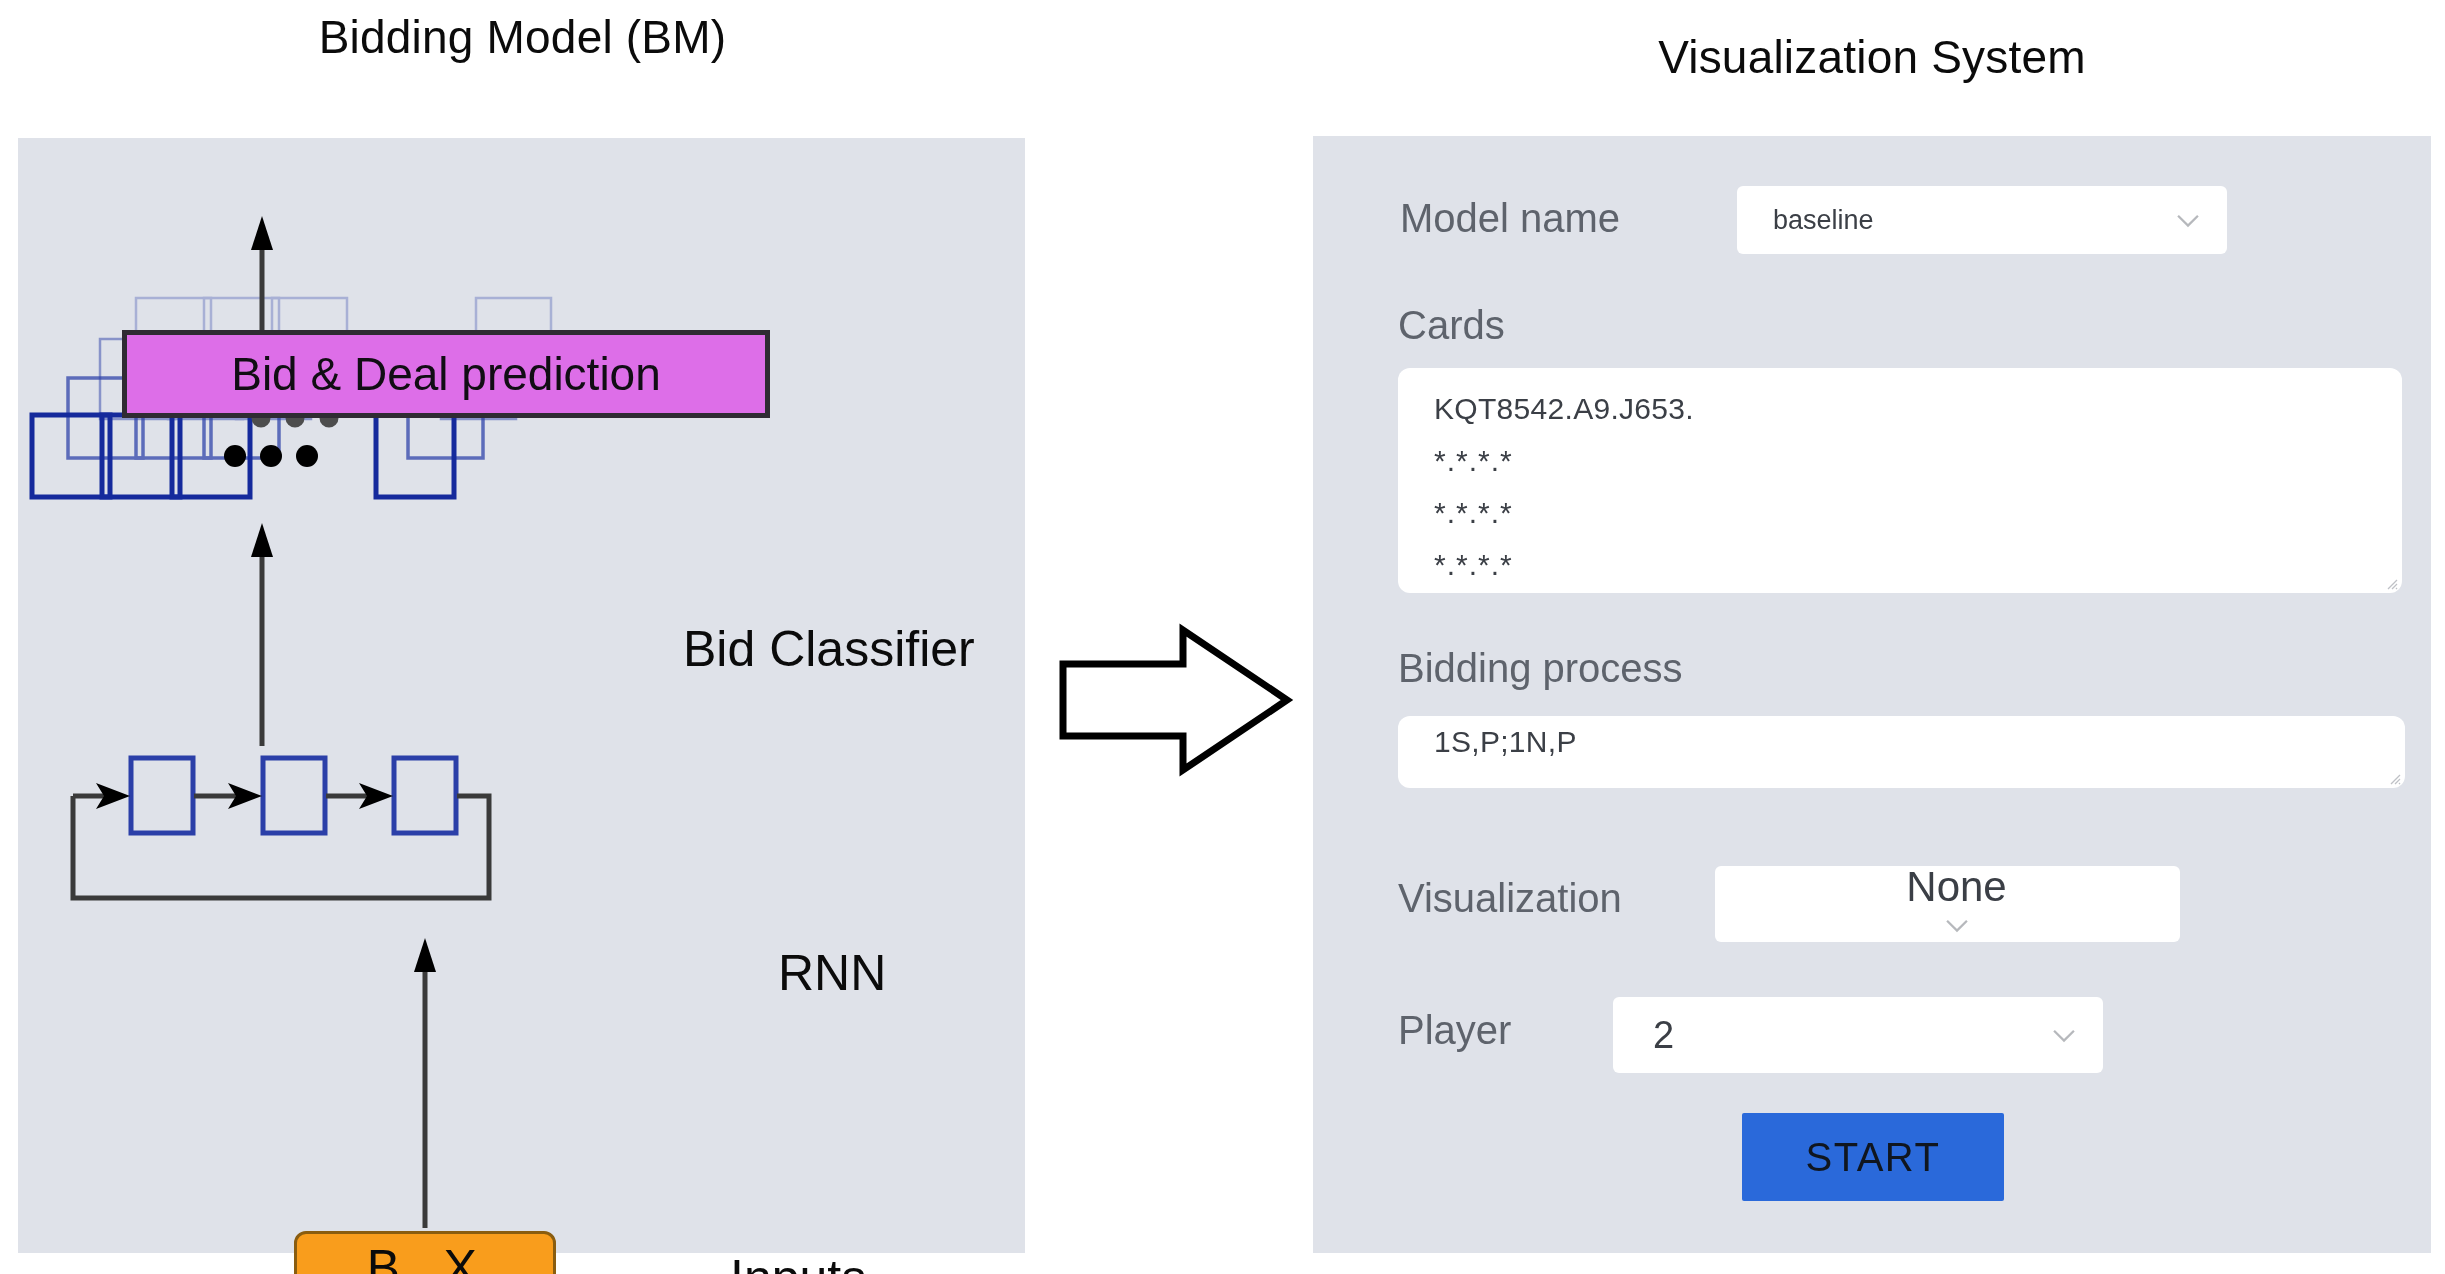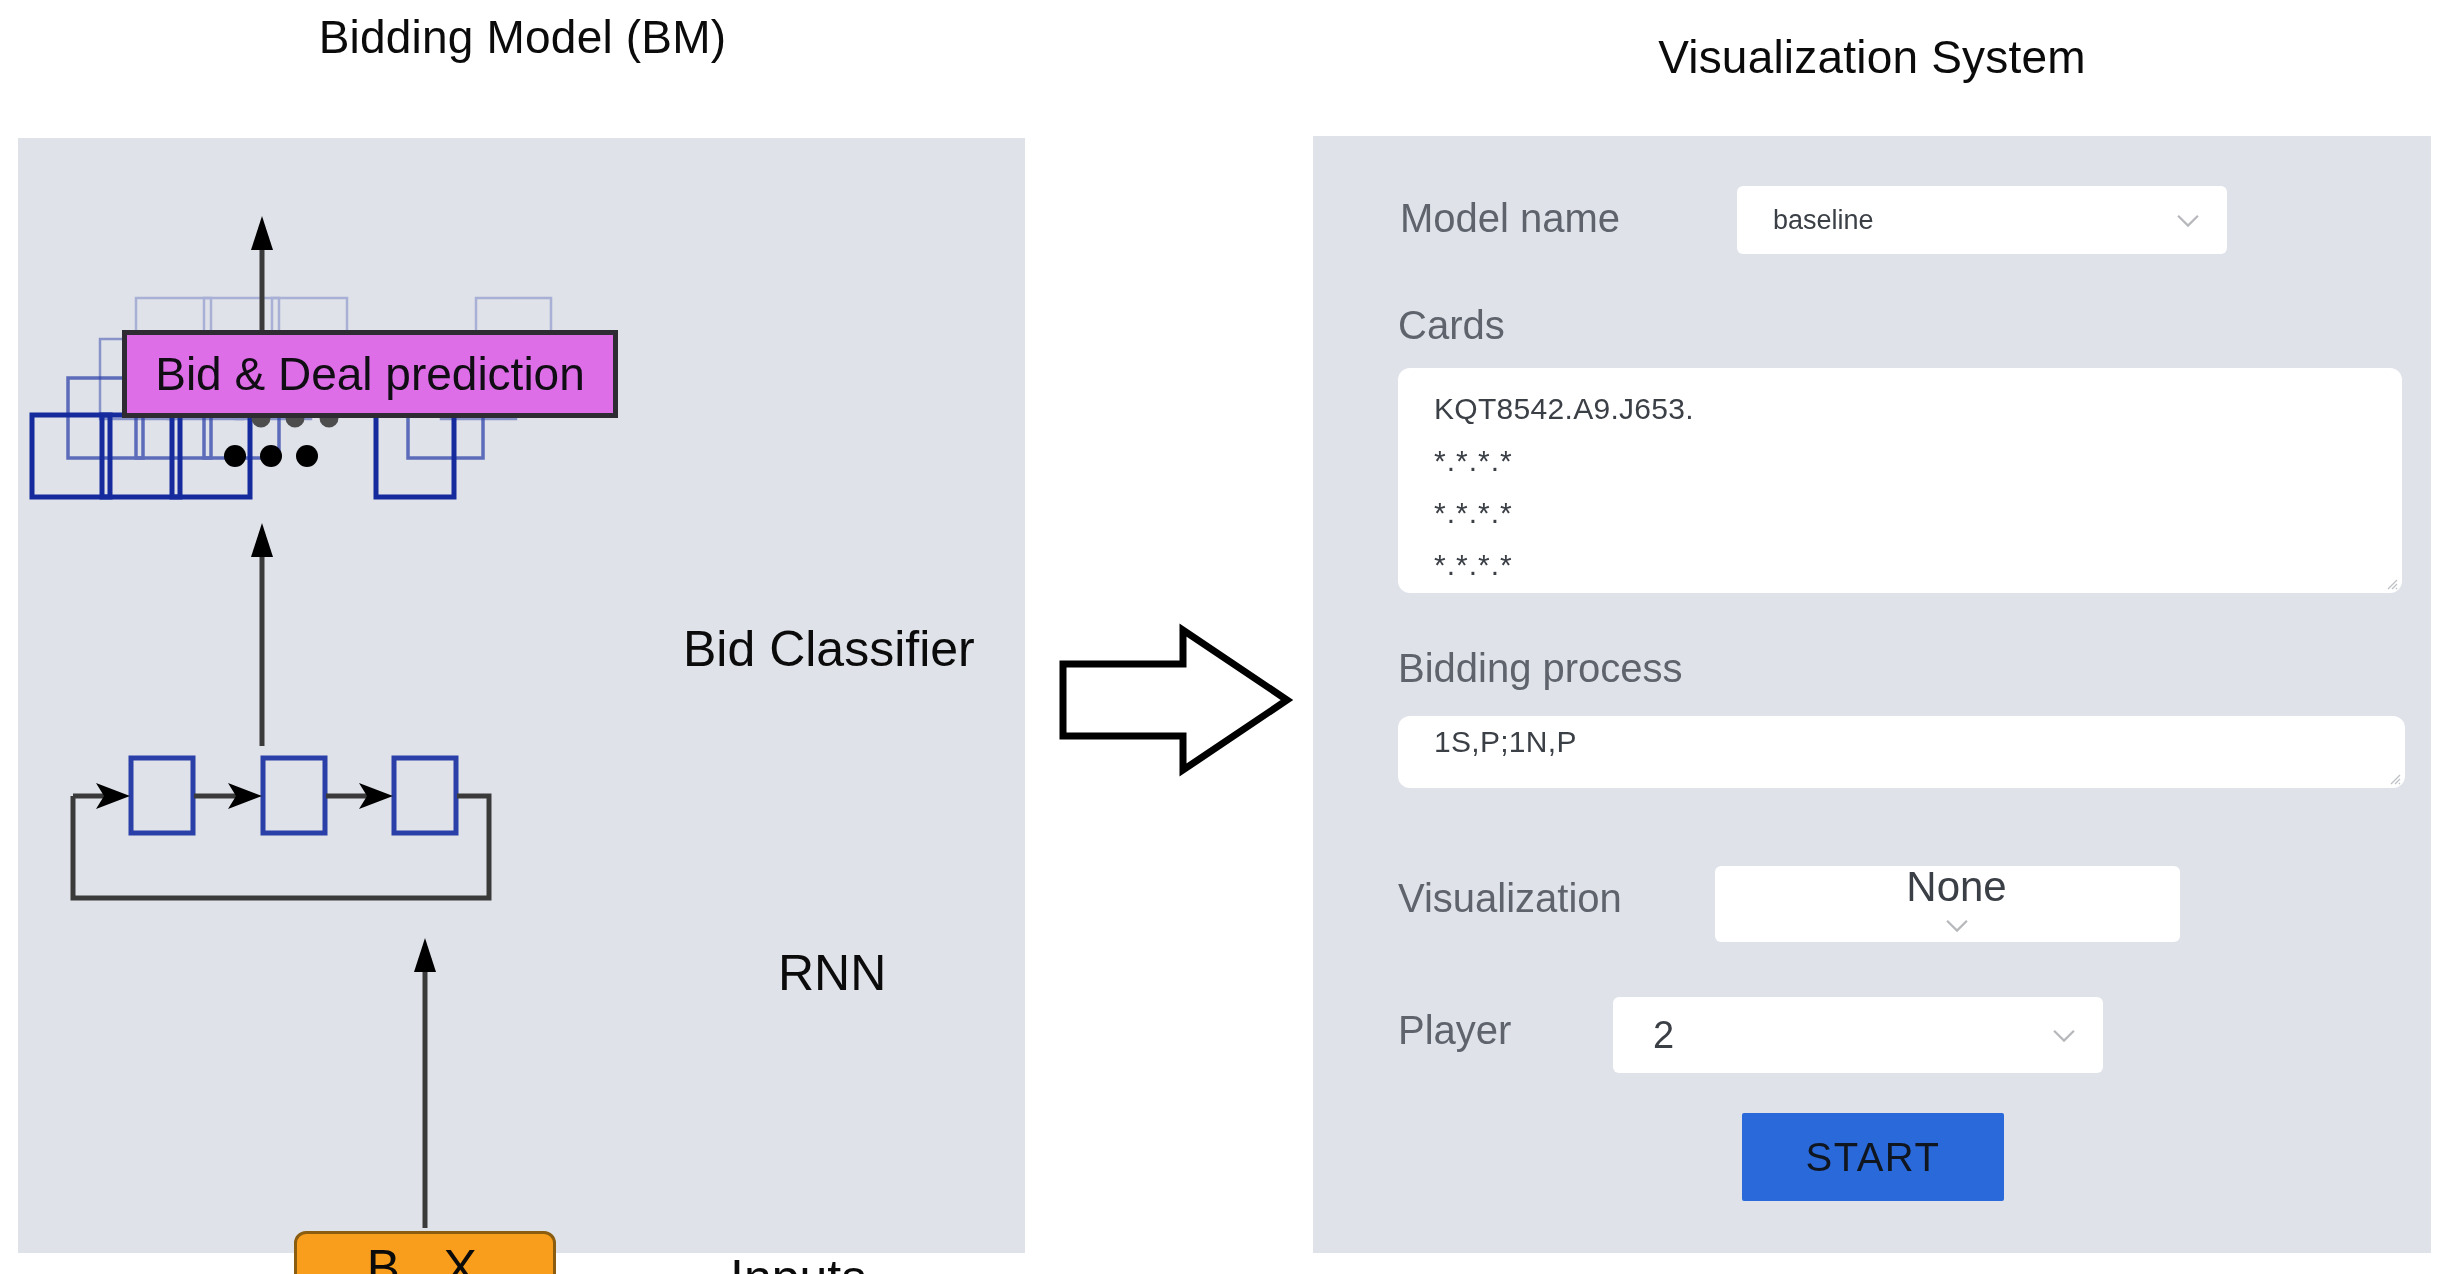--- a/index.html
+++ b/index.html
@@ -47,21 +47,21 @@
     line-height: 1;
   }
   #lbl-bid-classifier { left: 665px; top: 486px; }
   #lbl-rnn            { left: 760px; top: 810px; }
   #lbl-inputs         { left: 712px; top: 1115px; }
 
   .pred-box {
     position: absolute;
     left: 104px;
     top: 192px;
-    width: 496px;
+    width: 648px;
     height: 88px;
     background: #dd6ee8;
     border: 5px solid #2f2b33;
     box-sizing: border-box;
     display: flex;
     align-items: center;
     justify-content: center;
   }
   .pred-box span {
     font-size: 46px;

